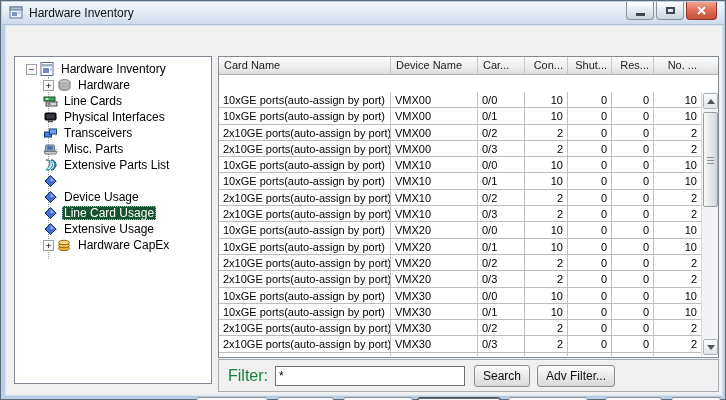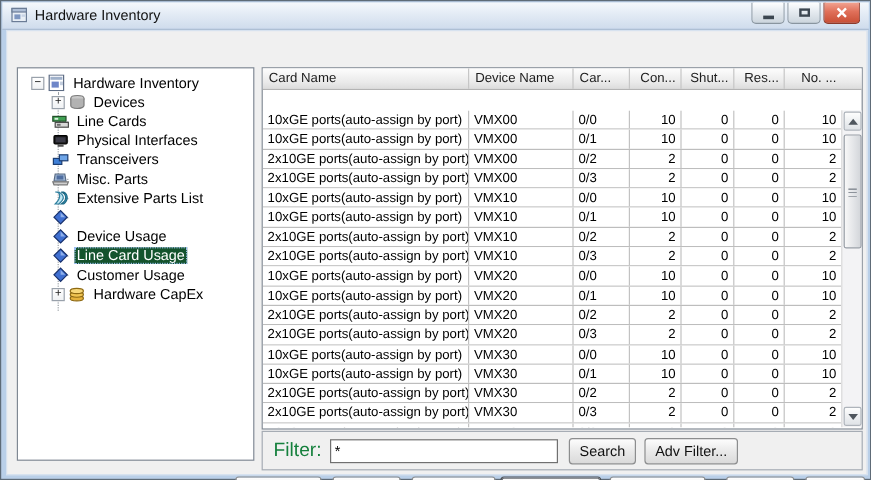--- a/index.html
+++ b/index.html
@@ -205,21 +205,21 @@
               <rect x="10" y="6" width="2.5" height="3" fill="#c3cede"></rect>
             </svg></span>
           <span class="tree-label">Hardware Inventory</span>
         </div>
         <div class="tree-row lvl1">
           <span class="twisty">+</span>
           <span class="tree-icon"><svg width="15" height="14" viewBox="0 0 15 14">
               <ellipse cx="7.5" cy="4" rx="5.5" ry="2.4" fill="#c9c9c9" stroke="#7a7a7a"></ellipse>
               <path d="M2 4 v6 a5.5 2.4 0 0 0 11 0 v-6" fill="#b2b2b2" stroke="#7a7a7a"></path>
             </svg></span>
-          <span class="tree-label">Devices</span>
+          <span class="tree-label">Hardware</span>
         </div>
         <div class="tree-row lvl1 noline">
           <span class="tree-icon"><svg width="15" height="14" viewBox="0 0 15 14">
               <rect x="1" y="3" width="11" height="4" fill="#3f9f52" stroke="#234e2b"></rect>
               <rect x="3" y="8" width="11" height="4" fill="#d8d8d8" stroke="#4d4d4d"></rect>
               <rect x="2.5" y="4.2" width="3" height="1.6" fill="#d9f0dd"></rect>
               <rect x="4.5" y="9.2" width="3" height="1.6" fill="#6d6d6d"></rect>
             </svg></span>
           <span class="tree-label">Line Cards</span>
         </div>
@@ -271,21 +271,21 @@
               <path d="M7.5 1.5 L13 7 L7.5 12.5 L2 7 Z" fill="#3f6fd0" stroke="#17306b"></path>
               <path d="M7.5 3 L11.3 7 L7.5 7 Z" fill="#8fb0ea"></path>
             </svg></span>
           <span class="tree-label">Line Card Usage</span>
         </div>
         <div class="tree-row lvl1 noline">
           <span class="tree-icon"><svg width="15" height="14" viewBox="0 0 15 14">
               <path d="M7.5 1.5 L13 7 L7.5 12.5 L2 7 Z" fill="#3f6fd0" stroke="#17306b"></path>
               <path d="M7.5 3 L11.3 7 L7.5 7 Z" fill="#8fb0ea"></path>
             </svg></span>
-          <span class="tree-label">Customer Usage</span>
+          <span class="tree-label">Extensive Usage</span>
         </div>
         <div class="tree-row lvl1">
           <span class="twisty">+</span>
           <span class="tree-icon"><svg width="15" height="14" viewBox="0 0 15 14">
               <ellipse cx="7" cy="10.5" rx="5.5" ry="2.2" fill="#e6b33c" stroke="#8f6a12"></ellipse>
               <ellipse cx="7" cy="7.5" rx="5.5" ry="2.2" fill="#f0c452" stroke="#8f6a12"></ellipse>
               <ellipse cx="7" cy="4.5" rx="5.5" ry="2.2" fill="#f7d87a" stroke="#8f6a12"></ellipse>
             </svg></span>
           <span class="tree-label">Hardware CapEx</span>
         </div>

